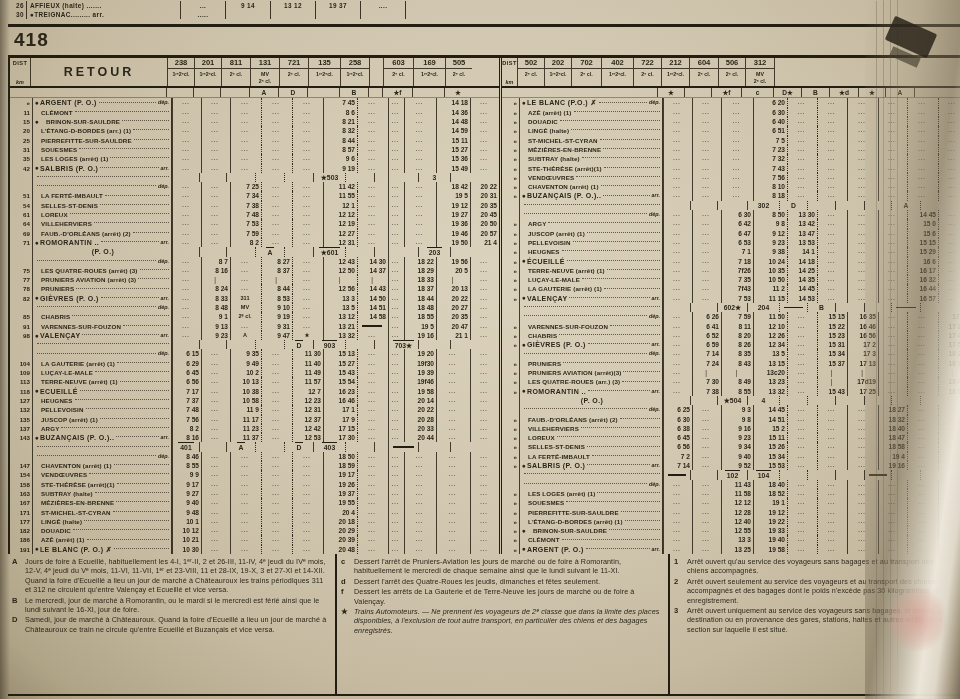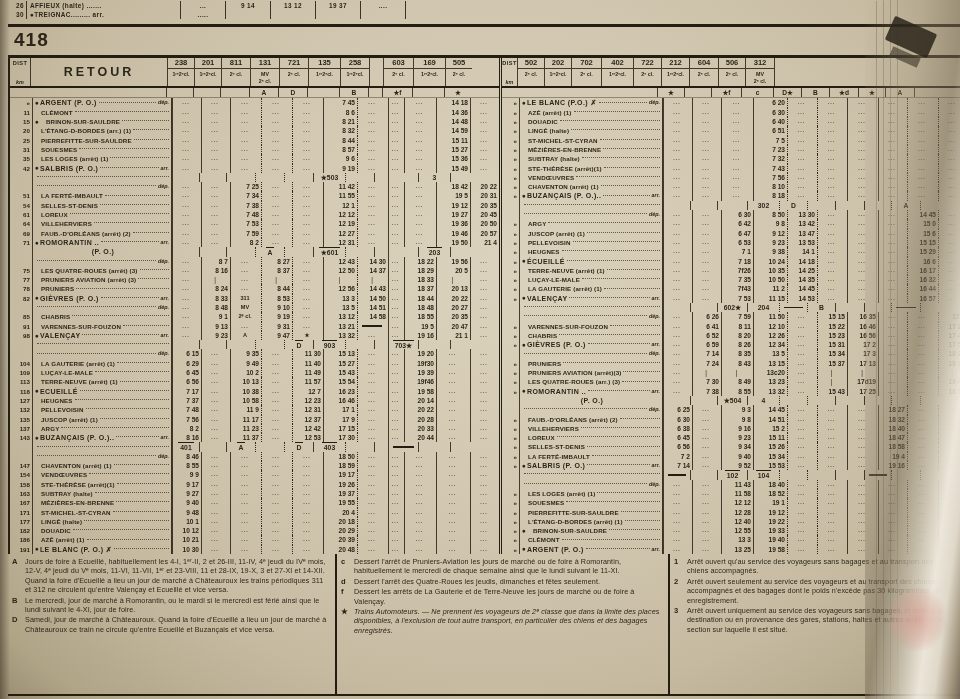--- a/index.html
+++ b/index.html
@@ -1992,21 +1992,21 @@
   </div>
 
   <div class="fnotes">
     <div class="fcol" id="fcol-left" style="width:318px">
         <div class="fn">
           <div class="fk">A</div>
           <div class="ft">Jours de foire à Ecueillé, habituellement les 4-I, 1ᵉʳ-II, 2 et 26-III, 11-IV, 4ᵉ jeudi du IVᵉ mois, 12-V, 4ᵉ jeudi du Vᵉ mois, 11-VI, 11-VII, 1ᵉʳ et 23-VIII, 11 et 28-IX, 19-X, 3 et 27-XI et 14-XII. Quand la foire d'Ecueillé a lieu un jour de marché à Châteauroux les trains périodiques 311 et 312 ne circulent qu'entre Valençay et Ecueillé et vice versa.</div>
         </div>
         <div class="fn">
           <div class="fk">B</div>
-          <div class="ft">Le mercredi, jour de marché à Romorantin, ou le mardi si le mercredi est férié ainsi que le lundi suivant le 4-XI, jour de foire.</div>
+          <div class="ft">Le mercredi, jour de marché à Romorantin, ou le mardi si le mercredi est férié ainsi que le lundi suivant le 16-XI, jour de foire.</div>
         </div>
         <div class="fn">
           <div class="fk">D</div>
           <div class="ft">Samedi, jour de marché à Châteauroux. Quand la foire d'Ecueillé a lieu un jour de marché à Châteauroux ce train ne circule qu'entre Ecueillé et Buzançais et vice versa.</div>
         </div>
       </div>
     <div class="fcol" id="fcol-mid" style="width:322px">
         <div class="fn">
           <div class="fk">c</div>
           <div class="ft">Dessert l'arrêt de Pruniers-Aviation les jours de marché ou de foire à Romorantin, habituellement le mercredi de chaque semaine ainsi que le lundi suivant le 11-XI.</div>

